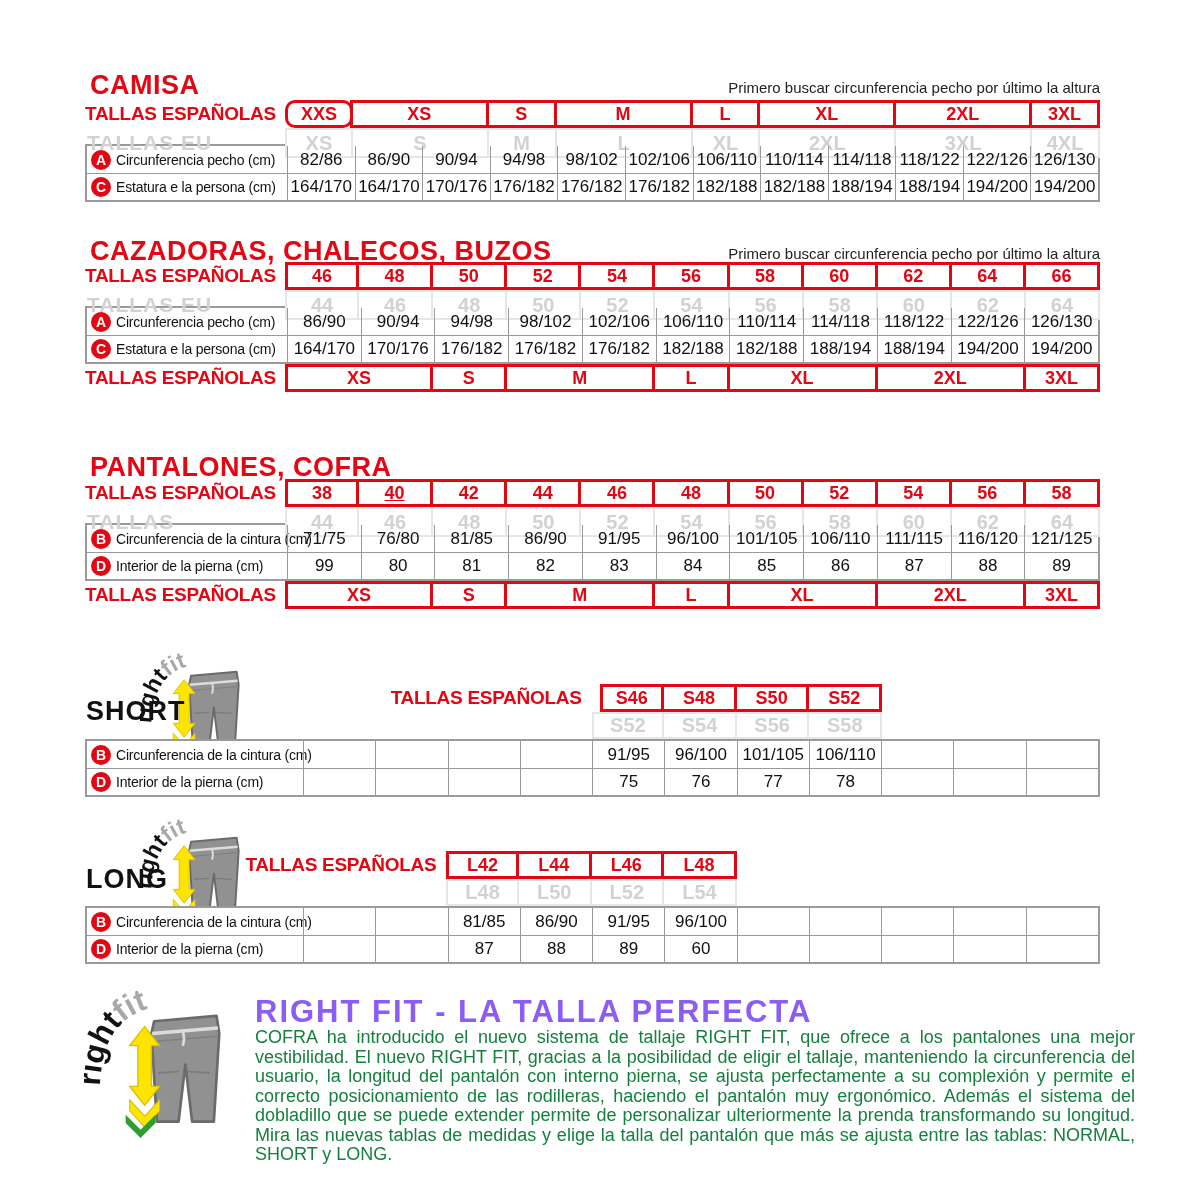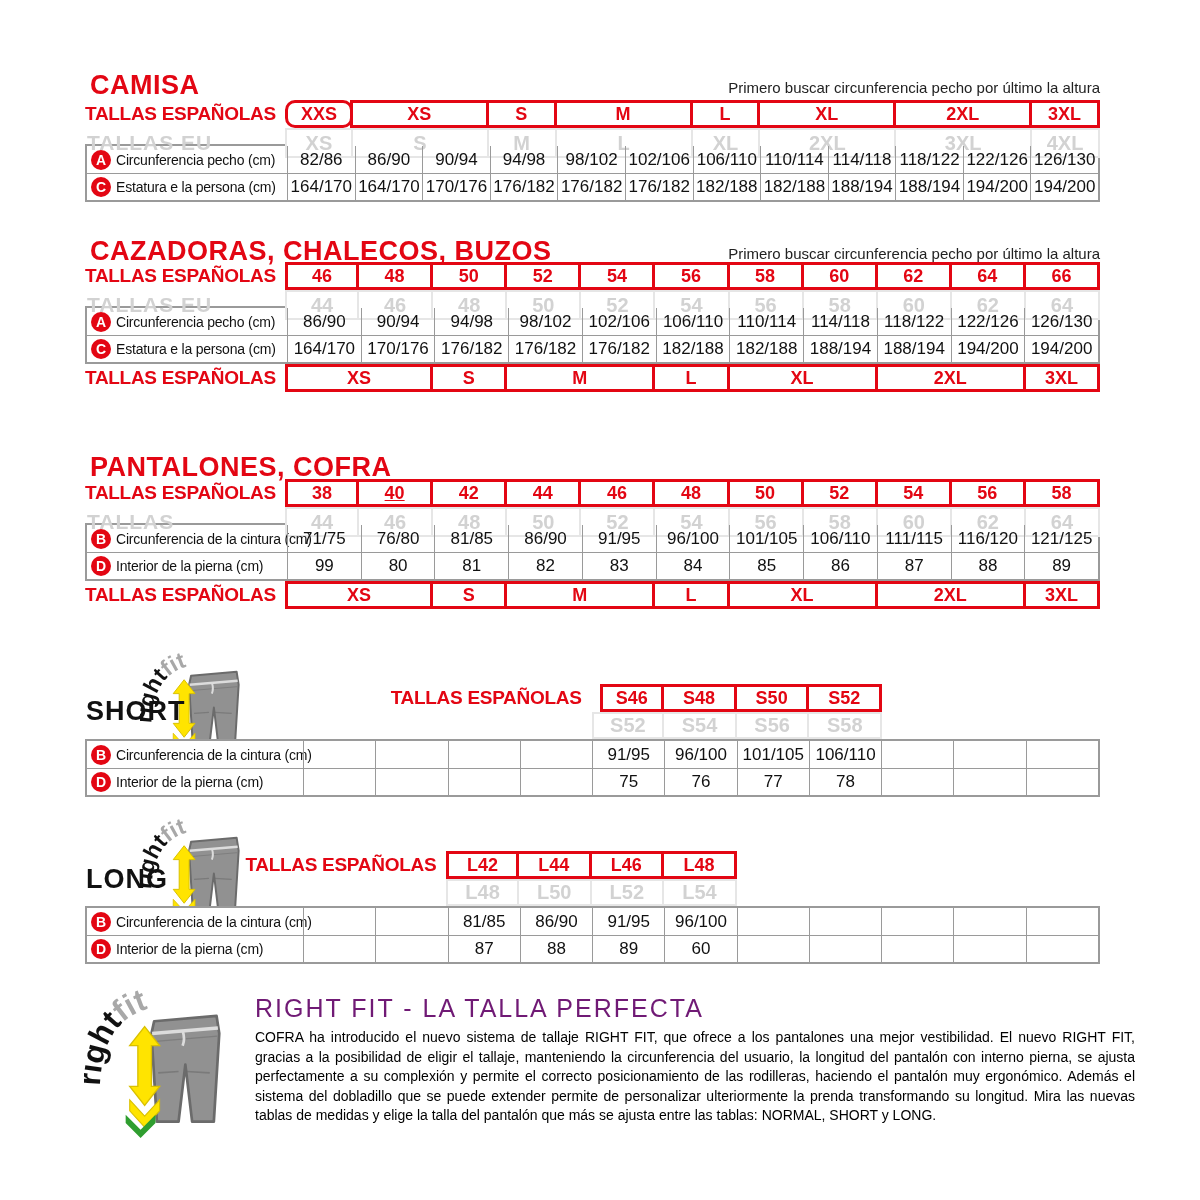--- a/index.html
+++ b/index.html
@@ -46,22 +46,22 @@
   .cell{border-left:1px solid var(--gborder);display:flex;align-items:center;justify-content:center;
         font-size:17px;color:#111}
   .row-label{display:flex;align-items:center;font-size:14px;color:#111;letter-spacing:-.2px;white-space:nowrap}
   .badge{flex:0 0 auto;width:20px;height:20px;border-radius:50%;background:var(--red);color:#fff;
          font-weight:bold;font-size:14px;display:flex;align-items:center;justify-content:center;
          margin:0 5px 0 4px}
 
   .variant-name{position:absolute;left:86px;color:#111;font-weight:bold;font-size:27px;letter-spacing:1px}
   .logo{position:absolute}
 
-  .rf-heading{position:absolute;left:255px;top:994px;color:#701a75;font-weight:normal;font-size:25px;letter-spacing:2px;white-space:nowrap}
-  .rf-par{position:absolute;left:255px;top:1028px;width:880px;color:#000000;font-size:14px;
+  .rf-heading{position:absolute;left:255px;top:994px;color:#8b5cf6;font-weight:bold;font-size:31px;letter-spacing:2px;white-space:nowrap}
+  .rf-par{position:absolute;left:255px;top:1028px;width:880px;color:#15803d;font-size:18px;
           line-height:19.5px;text-align:justify}
 </style>
 </head>
 <body>
 
 <div class="page">
 
   <div class="title" style="top:70px">CAMISA</div>
   <div class="note" style="top:79px">Primero buscar circunferencia pecho por último la altura</div>
   <div class="table" id="t-camisa" style="top:100px">

